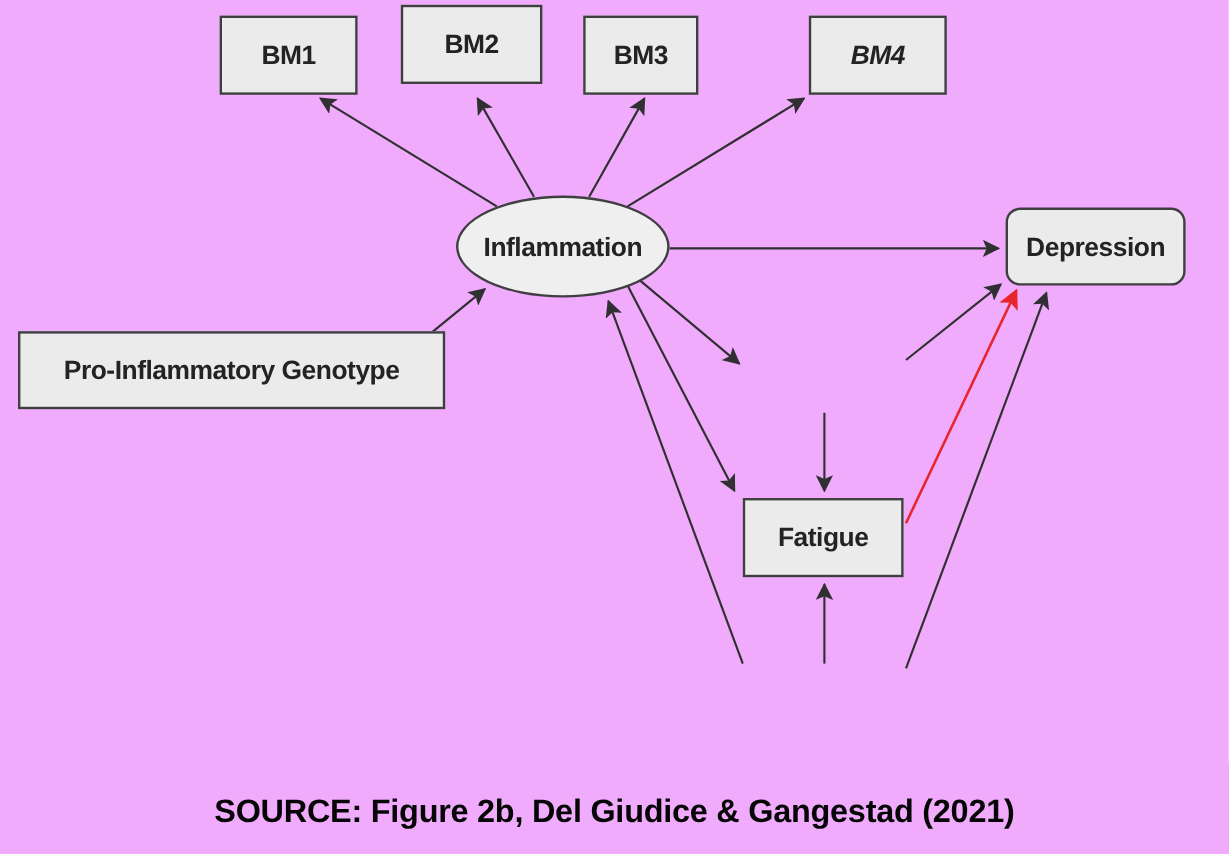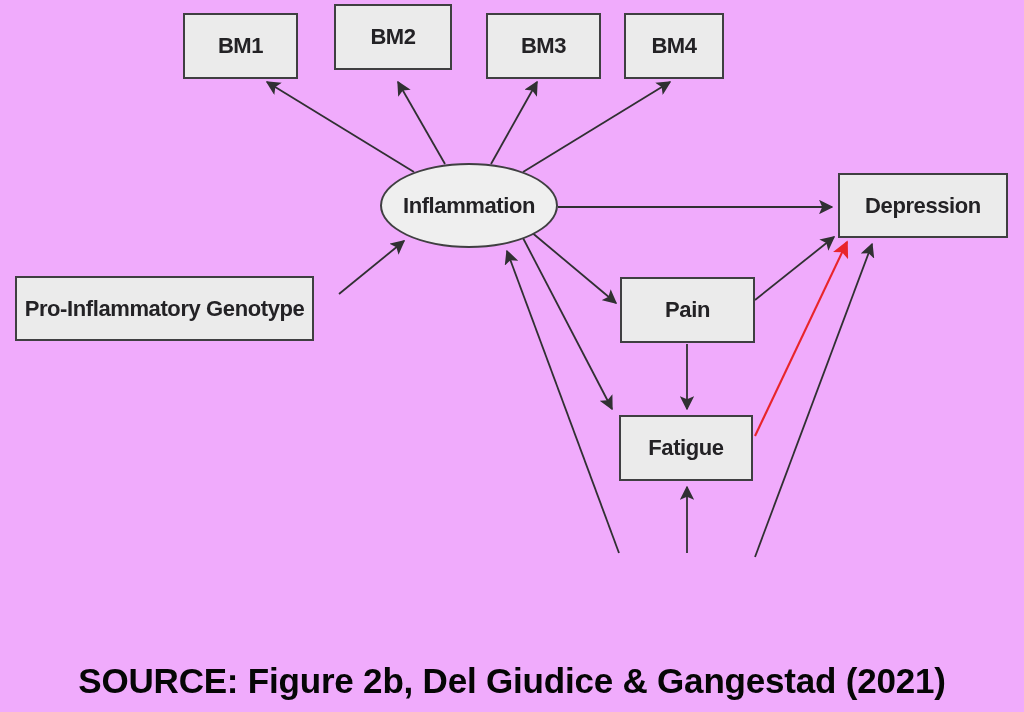--- a/index.html
+++ b/index.html
@@ -12,31 +12,31 @@
     position:absolute; box-sizing:border-box;
     background:#ebebeb; border:2px solid #3f3f41;
     display:flex; align-items:center; justify-content:center;
     font-size:22px; font-weight:600; letter-spacing:-0.4px;
     color:#232225; white-space:nowrap;
   }
   .node.ellipse { border-radius:50%; background:#efefef; }
   
   .n-bm1 { left:183px; top:13px;  width:115px; height:66px; }
   .n-bm2 { left:334px; top:4px;  width:118px; height:66px; }
-  .n-bm3 { left:486px; top:13px;  width:115px; height:66px; }
-  .n-bm4 { left:624px; top:13px;  width:100px; height:66px; }
+  .n-bm3 { left:486px; top:13px;  width:96px; height:66px; }
+  .n-bm4 { left:674px; top:13px;  width:115px; height:66px;font-style:italic; }
   .n-inf { left:380px; top:163px; width:178px; height:85px; }
-  .n-pig { left:15px;  top:276px; width:299px; height:65px; }
+  .n-pig { left:15px;  top:276px; width:356px; height:65px; }
   .n-pain{ left:620px; top:277px; width:135px; height:66px; }
   .n-fat { left:619px; top:415px; width:134px; height:66px; }
   .n-age { left:618px; top:554px; width:135px; height:65px; }
-  .n-dep { left:838px; top:173px; width:170px; height:65px; }
+  .n-dep { left:838px; top:173px; width:150px; height:65px;border-radius:12px; }
   .caption {
     position:absolute; left:0; right:0; top:661px; text-align:center;
-    font-size:35px; font-weight:bold; color:#060606; letter-spacing:-0.2px;
+    font-size:27px; font-weight:bold; color:#060606; letter-spacing:-0.2px;
   }
   line.edge { stroke:#303032; stroke-width:1.8; }
   line.edge.red { stroke:#e8252a; stroke-width:2.1; }
 </style>
 </head>
 <body>
 
 <div class="stage">
 
   <svg class="edges" viewBox="0 0 1024 712">
@@ -75,23 +75,20 @@
   </div>
   <div class="node n-bm4">
     <span>BM4</span>
   </div>
   <div class="node ellipse n-inf">
     <span>Inflammation</span>
   </div>
   <div class="node n-pig">
     <span>Pro-Inflammatory Genotype</span>
   </div>
-  <div class="node n-pain">
-    <span>Pain</span>
-  </div>
   <div class="node n-fat">
     <span>Fatigue</span>
   </div>
   <div class="node n-dep">
     <span>Depression</span>
   </div>
 
   <div class="caption">SOURCE: Figure 2b, Del Giudice &amp; Gangestad (2021)</div>
 </div>
 

